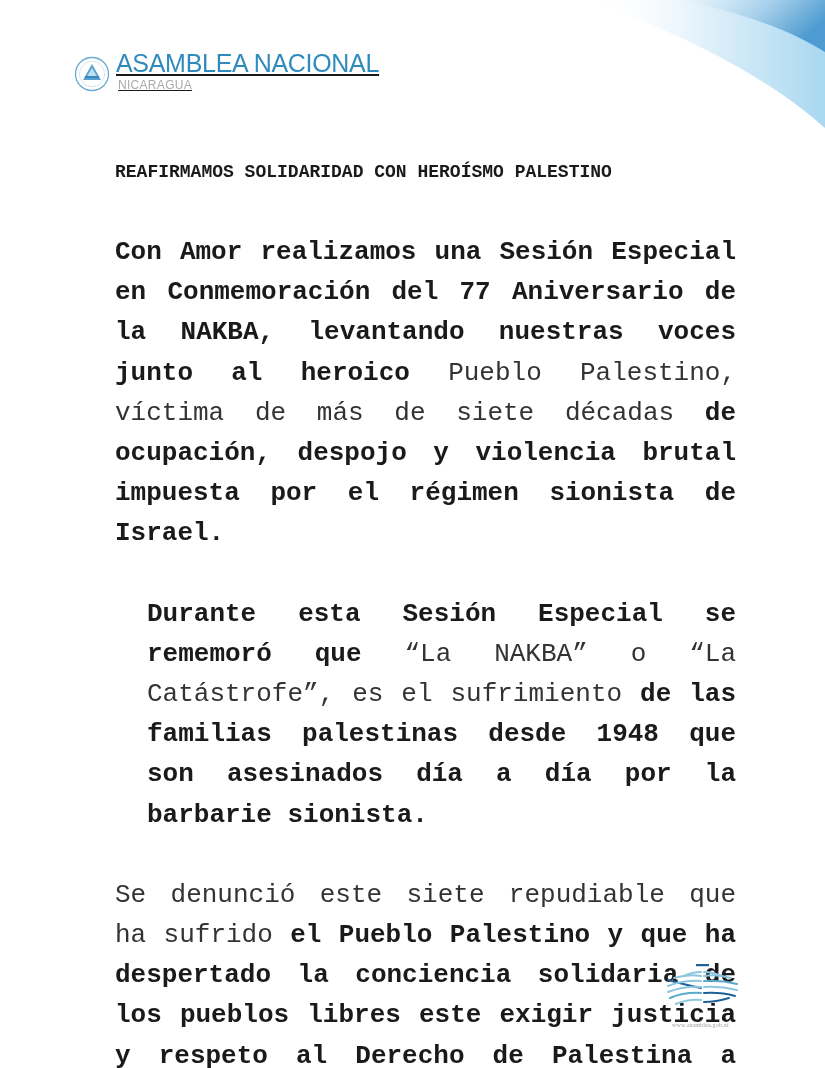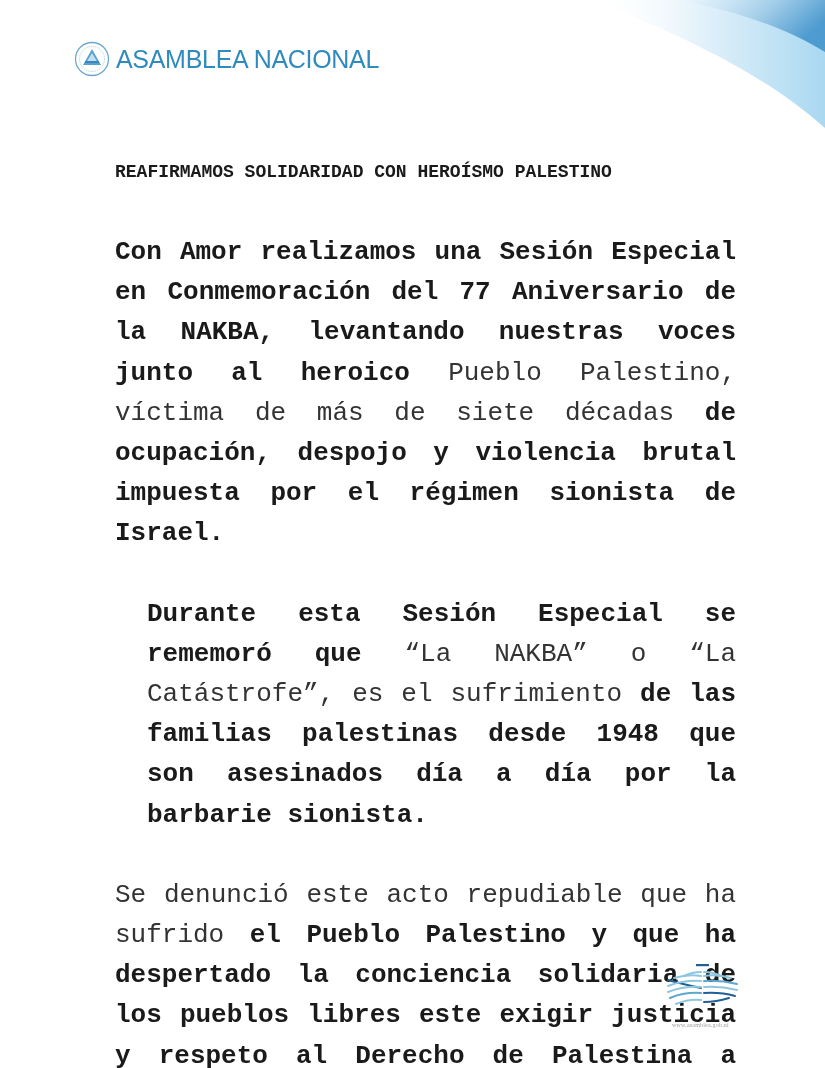--- a/index.html
+++ b/index.html
@@ -3,21 +3,21 @@
   <meta charset="utf-8">
   <style>
     html, body { margin: 0; padding: 0; }
     body {
       width: 825px; height: 1068px; position: relative; overflow: hidden;
       background: #ffffff;
       font-family: "Liberation Mono", "DejaVu Sans Mono", monospace;
       color: #1a1a1a;
     }
     .corner-swoosh { position: absolute; top: 0; right: 0; width: 265px; height: 140px; }
-    .header-logo { position: absolute; left: 74px; top: 40px; display: flex; align-items: center; }
+    .header-logo { position: absolute; left: 74px; top: 48px; display: flex; align-items: flex-end; text-decoration: underline; }
     .logo-emblem { width: 36px; height: 36px; margin-right: 6px; margin-top: 1px; }
     .logo-text { display: flex; flex-direction: column; }
     .logo-title {
       font-family: "Liberation Sans", "DejaVu Sans", sans-serif;
       font-size: 25px; color: #2f8bbd; letter-spacing: -0.3px; line-height: 30px;
     }
     .logo-sub {
       font-family: "Liberation Sans", "DejaVu Sans", sans-serif;
       font-size: 12px; color: #a9a9a9; letter-spacing: 0.3px; margin-left: 2px; line-height: 14px;
     }
@@ -63,31 +63,32 @@
 <div class="header-logo">
   <svg class="logo-emblem" viewBox="0 0 36 36">
     <circle cx="18" cy="18" r="16.5" fill="none" stroke="#6aa9cf" stroke-width="1.3"></circle>
     <circle cx="18" cy="18" r="12.5" fill="none" stroke="#9cc6e0" stroke-width="0.8" stroke-dasharray="1.2 1"></circle>
     <polygon points="18,8 27,24 9,24" fill="#5aa0cf"></polygon>
     <polygon points="18,12 24,22 12,22" fill="#bfe0f2"></polygon>
     <rect x="11" y="20" width="14" height="2" fill="#3b86bd"></rect>
   </svg>
   <div class="logo-text">
     <span class="logo-title">ASAMBLEA NACIONAL</span>
+    <span class="logo-sub">NICARAGUA</span>
   </div>
 </div>
 
 <div class="content">
   <p class="headline">REAFIRMAMOS SOLIDARIDAD CON HEROÍSMO PALESTINO</p>
 
   <p class="para" id="p1"><b>Con Amor realizamos una Sesión Especial en Conmemoración del 77 Aniversario de la NAKBA, levantando nuestras voces junto al heroico </b><span class="reg">Pueblo Palestino, víctima de más de siete décadas </span><b>de ocupación, despojo y violencia brutal impuesta por el régimen sionista de  Israel.</b></p>
 
   <p class="para" id="p2"><b>Durante esta Sesión Especial se rememoró que </b><span class="reg">“La NAKBA” o “La Catástrofe”, es el sufrimiento </span><b>de las familias palestinas desde 1948 que son asesinados día a día por la barbarie sionista.</b></p>
 
-  <p class="para" id="p3"><span class="reg">Se denunció este acto repudiable que ha sufrido </span><b>el Pueblo Palestino y que ha despertado la conciencia solidaria de los pueblos libres este exigir justicia y respeto al Derecho de Palestina a vivir en Paz.</b></p>
+  <p class="para" id="p3"><span class="reg">Se denunció este siete repudiable que ha sufrido </span><b>el Pueblo Palestino y que ha despertado la conciencia solidaria de los pueblos libres este exigir justicia y respeto al Derecho de Palestina a vivir en Paz.</b></p>
 </div>
 
 <svg class="footer-logo" viewBox="0 0 85 55">
   <rect x="36" y="2" width="13" height="2.2" fill="#1f5f95"></rect>
   <g fill="none" stroke-width="2" stroke-linecap="round">
     <path d="M24,14 Q32,10 41,10" stroke="#8ec6e0"></path>
     <path d="M44,10 Q53,10 61,14" stroke="#8ec6e0"></path>
     <path d="M8,18 Q22,22 41,26" stroke="#1f5f95"></path>
     <path d="M14,16 Q28,12 41,14" stroke="#8ec6e0"></path>
     <path d="M44,14 Q57,12 71,16" stroke="#8ec6e0"></path>

